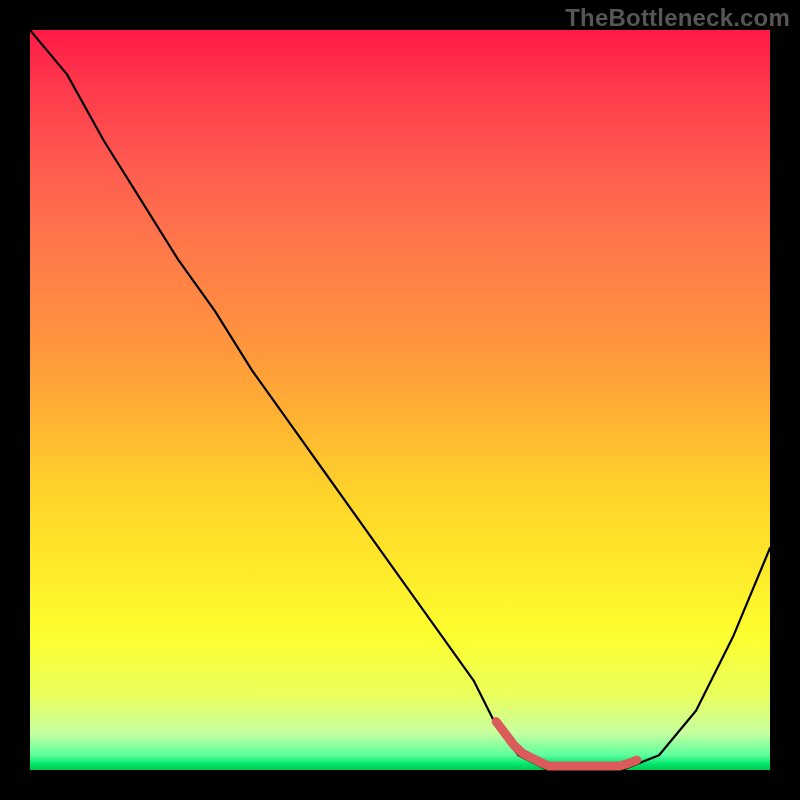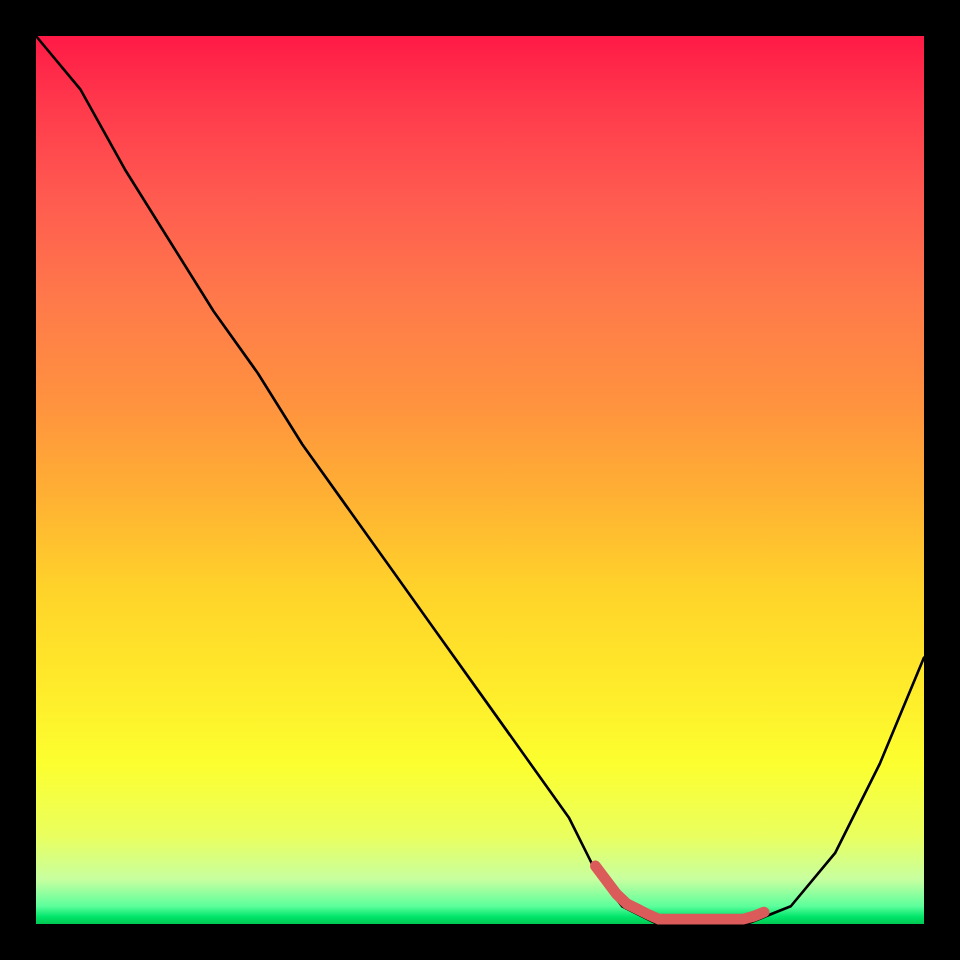--- a/index.html
+++ b/index.html
@@ -33,20 +33,21 @@
       #5cff9c 98%,
       #00e56a 99.2%,
       #00c851 100%
     );
   }
   svg.lines { position: absolute; left: 30px; top: 30px; width: 740px; height: 740px; overflow: visible; }
 </style>
 </head>
 <body>
 <div class="wrap">
+  <div class="attribution">TheBottleneck.com</div>
 
   <div class="plot"></div>
 
   <svg class="lines" viewBox="0 0 740 740" preserveAspectRatio="none">
     <path id="curve-path" fill="none" stroke="#000000" stroke-width="2.2" stroke-linejoin="round" stroke-linecap="round" d="M0.00 0.00 L37.00 44.40 L74.00 111.00 L111.00 170.20 L148.00 229.40 L185.00 281.20 L222.00 340.40 L259.00 392.20 L296.00 444.00 L333.00 495.80 L370.00 547.60 L407.00 599.40 L444.00 651.20 L466.20 695.60 L488.40 725.20 L518.00 740.00 L555.00 740.00 L592.00 740.00 L629.00 725.20 L666.00 680.80 L703.00 606.80 L740.00 518.00"></path>
     <path id="mark-path" fill="none" stroke="#db5b5b" stroke-width="9" stroke-linecap="round" d="M466.20 691.60 L474.99 703.32 L483.78 715.03 L492.56 723.28 L501.35 727.67 L510.14 732.07 L518.93 736.00 L527.71 736.00 L536.50 736.00 L545.29 736.00 L554.08 736.00 L562.86 736.00 L571.65 736.00 L580.44 736.00 L589.23 736.00 L598.01 733.60 L606.80 730.08"></path>
   </svg>
 </div>
 
 </body></html>

